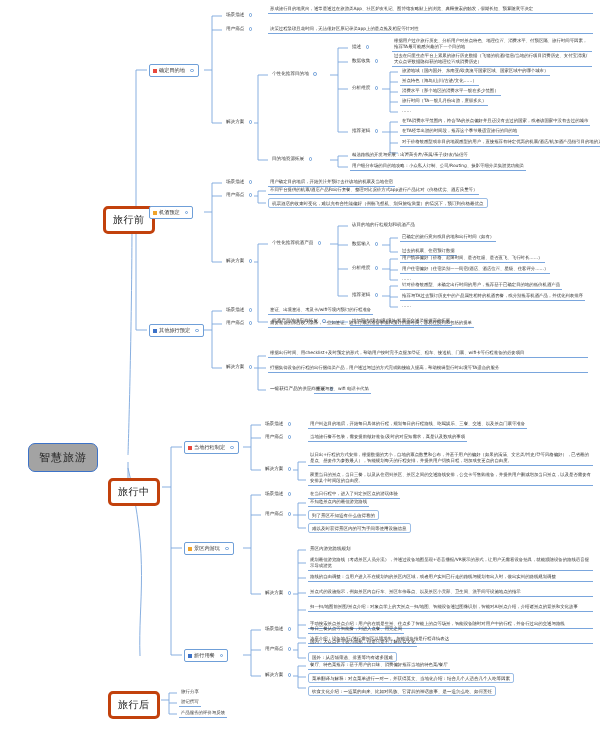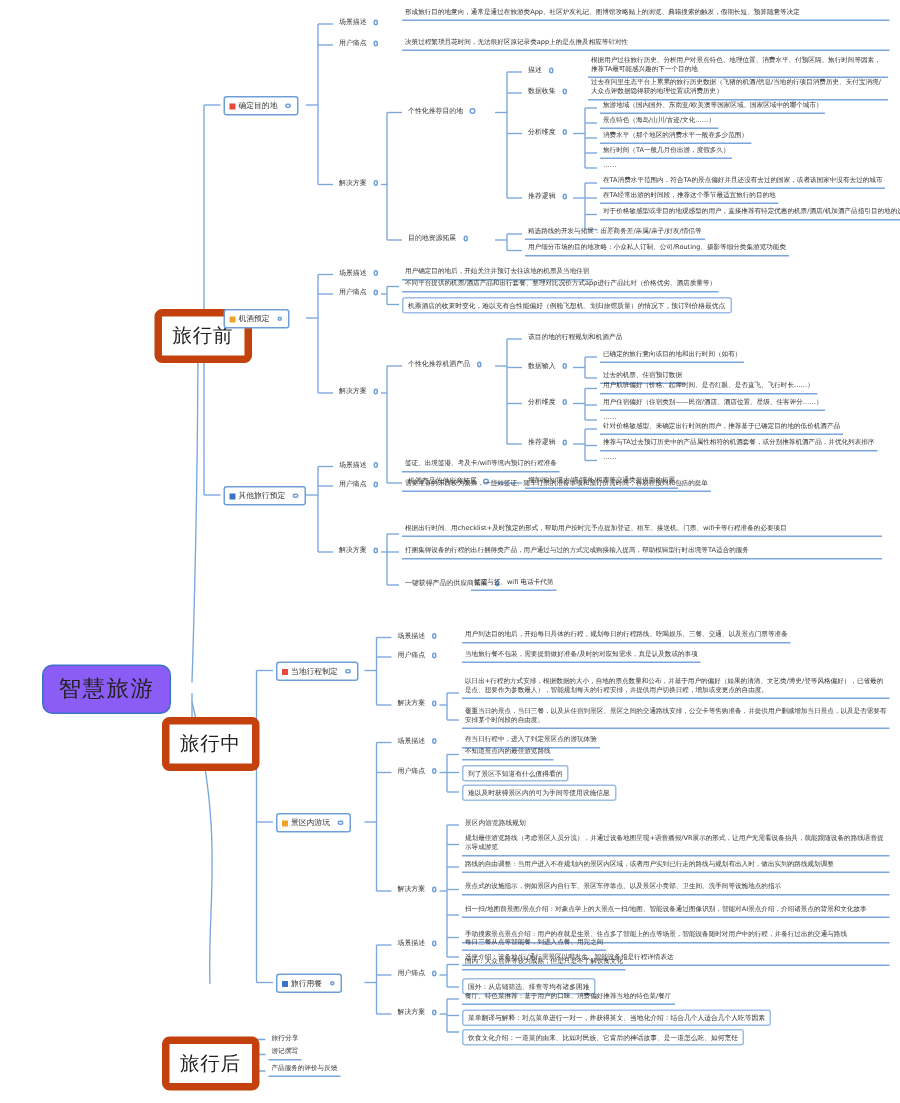--- a/index.html
+++ b/index.html
@@ -10,28 +10,28 @@
     overflow:hidden;
     position:relative;
   }
   #canvas{position:absolute;left:0;top:0;width:600px;height:735px;}
   svg.links{position:absolute;left:0;top:0;width:600px;height:735px;pointer-events:none;}
 
   .node{position:absolute;box-sizing:border-box;white-space:nowrap;}
 
   
   .n-root{
-    border:1.4px solid #3c72c8;border-radius:7px;background:#8b5cf6;
-    color:#222;font-size:15px;letter-spacing:1px;
+    border:1.4px solid #3c72c8;border-radius:7px;background:#a3a3a3;
+    color:#222;font-size:11px;letter-spacing:1px;
     padding:6px 10px;
   }
   
   .n-l1{
-    border:5px solid #c2410c;border-radius:5px;background:#fff;
-    color:#222;font-size:13px;letter-spacing:.5px;
+    border:3px solid #c2410c;border-radius:5px;background:#fff;
+    color:#222;font-size:10px;letter-spacing:.5px;
     padding:4px 7px;
     font-family:Liberation Serif, serif;
   }
   
   .n-l2{
     border:1px solid #6f9fd8;border-radius:2px;background:#fff;
     color:#333;font-size:5.2px;padding:2px 4px 2px 3px;
     display:flex;align-items:center;gap:2px;
   }
   

